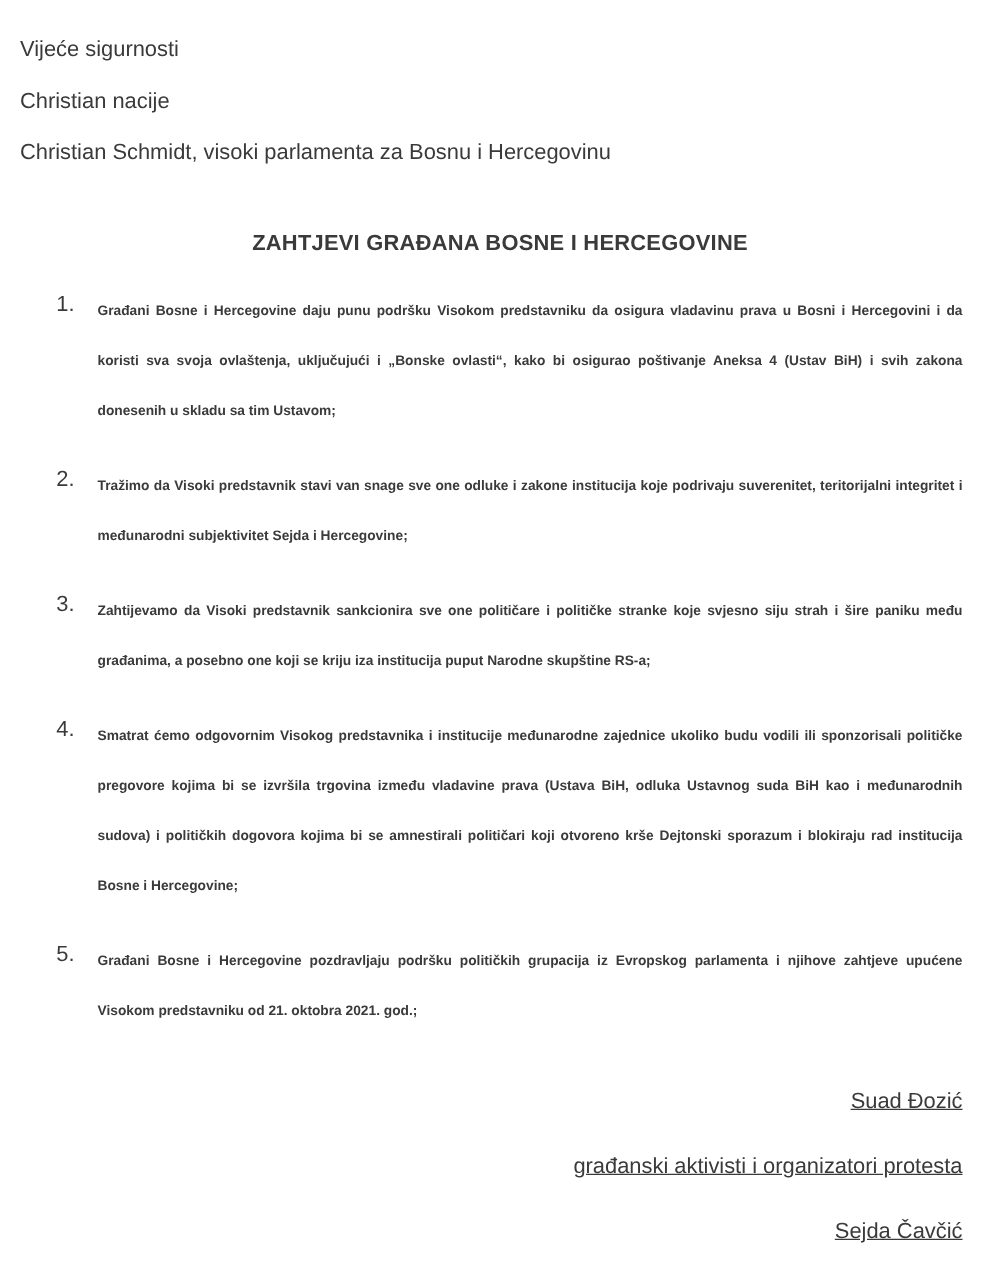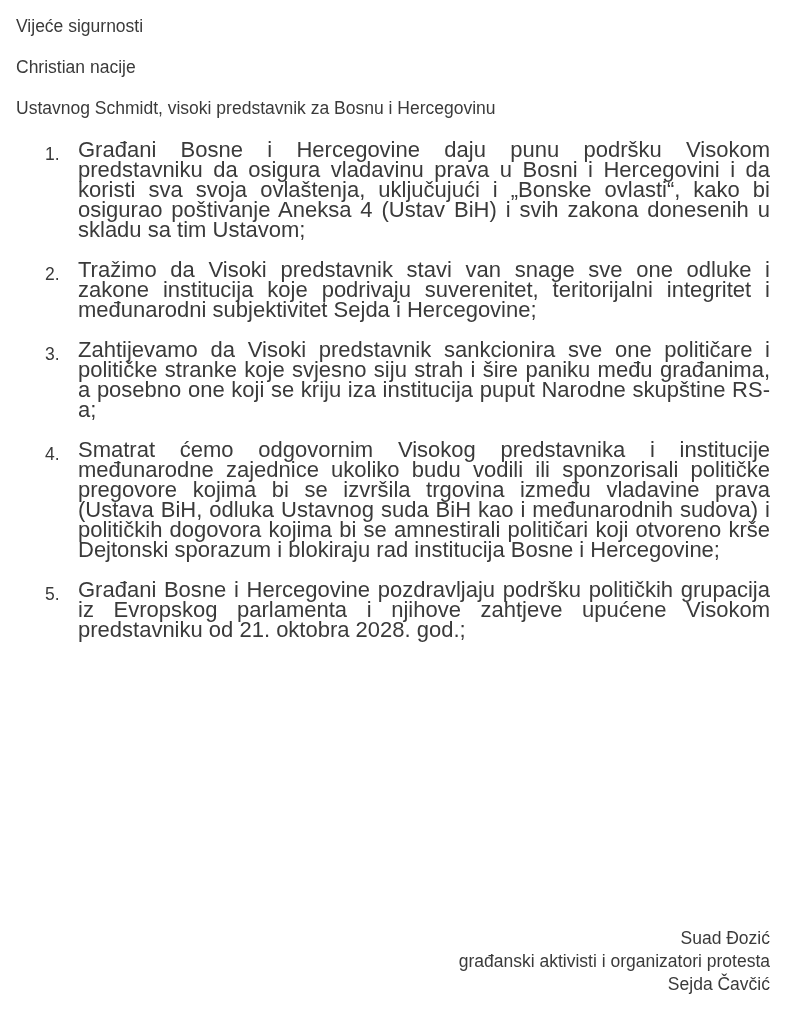--- a/index.html
+++ b/index.html
@@ -12,21 +12,21 @@
     width: 800px;
     height: 1016px;
     background: #ffffff;
     color: #3a3a3a;
     font-family: "Liberation Sans", sans-serif;
     font-size: 17px;
     box-sizing: border-box;
     overflow: hidden;
   }
   .header {
-    padding: 17px 16px 0 16px;
+    padding: 30px 16px 0 16px;
   }
   .header-line {
     font-size: 17.5px;
     line-height: 19px;
     margin-bottom: 22px;
     white-space: nowrap;
   }
   .doc-title {
     margin-top: 53px;
     margin-bottom: 24px;
@@ -43,48 +43,51 @@
     margin-bottom: 20px;
   }
   .demand-number {
     flex: 0 0 33px;
     line-height: 29px;
     font-size: 17.5px;
   }
   .demand-text {
     flex: 1;
     text-align: justify;
-    line-height: 20px;
-    font-size: 22px;
+    line-height: 40px;
+    font-size: 11px;
+    font-weight: bold;
   }
   .signature-block {
     position: absolute;
     right: 30px;
     bottom: 22px;
     left: 30px;
     text-align: right;
   }
   .signature-line {
     font-size: 17.5px;
     line-height: 19px;
-    margin-top: 4px;
+    margin-top: 33px;
     white-space: nowrap;
+    text-decoration: underline;
   }
 </style>
 </head>
 <body>
 
 <div class="page">
 
   <div class="header">
     <div class="header-line">Vijeće sigurnosti</div>
     <div class="header-line">Christian nacije</div>
-    <div class="header-line">Ustavnog Schmidt, visoki predstavnik za Bosnu i Hercegovinu</div>
+    <div class="header-line">Christian Schmidt, visoki parlamenta za Bosnu i Hercegovinu</div>
   </div>
 
+  <div class="doc-title">ZAHTJEVI GRAĐANA BOSNE I HERCEGOVINE</div>
 
   <div class="demands-list">
 
     <div class="demand-item">
       <div class="demand-number">1.</div>
       <div class="demand-text">Građani Bosne i Hercegovine daju punu podršku Visokom predstavniku da osigura vladavinu prava u Bosni i Hercegovini i da koristi sva svoja ovlaštenja, uključujući i „Bonske ovlasti“, kako bi osigurao poštivanje Aneksa 4 (Ustav BiH) i svih zakona donesenih u skladu sa tim Ustavom;</div>
     </div>
 
     <div class="demand-item">
       <div class="demand-number">2.</div>
@@ -96,21 +99,21 @@
       <div class="demand-text">Zahtijevamo da Visoki predstavnik sankcionira sve one političare i političke stranke koje svjesno siju strah i šire paniku među građanima, a posebno one koji se kriju iza institucija puput Narodne skupštine RS-a;</div>
     </div>
 
     <div class="demand-item">
       <div class="demand-number">4.</div>
       <div class="demand-text">Smatrat ćemo odgovornim Visokog predstavnika i institucije međunarodne zajednice ukoliko budu vodili ili sponzorisali političke pregovore kojima bi se izvršila trgovina između vladavine prava (Ustava BiH, odluka Ustavnog suda BiH kao i međunarodnih sudova) i političkih dogovora kojima bi se amnestirali političari koji otvoreno krše Dejtonski sporazum i blokiraju rad institucija Bosne i Hercegovine;</div>
     </div>
 
     <div class="demand-item">
       <div class="demand-number">5.</div>
-      <div class="demand-text">Građani Bosne i Hercegovine pozdravljaju podršku političkih grupacija iz Evropskog parlamenta i njihove zahtjeve upućene Visokom predstavniku od 21. oktobra 2028. god.;</div>
+      <div class="demand-text">Građani Bosne i Hercegovine pozdravljaju podršku političkih grupacija iz Evropskog parlamenta i njihove zahtjeve upućene Visokom predstavniku od 21. oktobra 2021. god.;</div>
     </div>
 
   </div>
 
   <div class="signature-block">
     <div class="signature-line">Suad Đozić</div>
     <div class="signature-line">građanski aktivisti i organizatori protesta</div>
     <div class="signature-line">Sejda Čavčić</div>
   </div>
 

